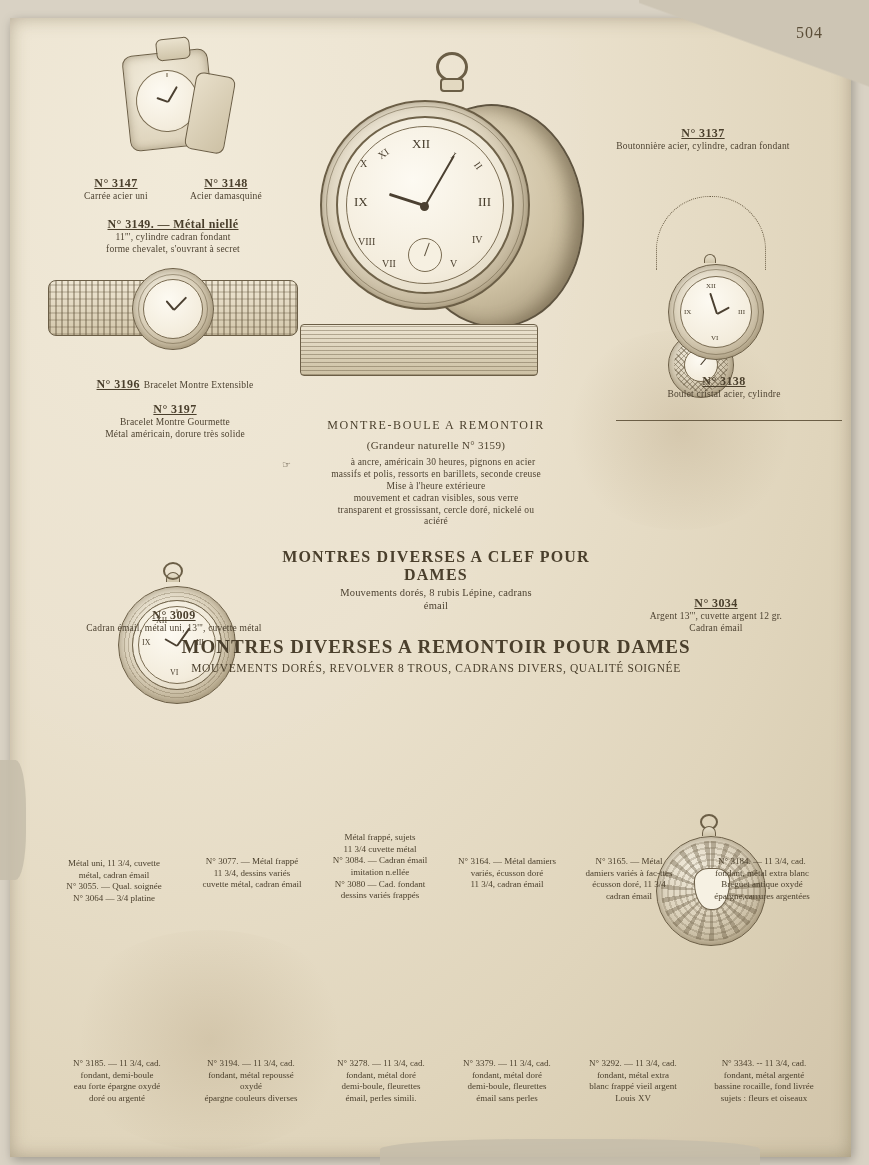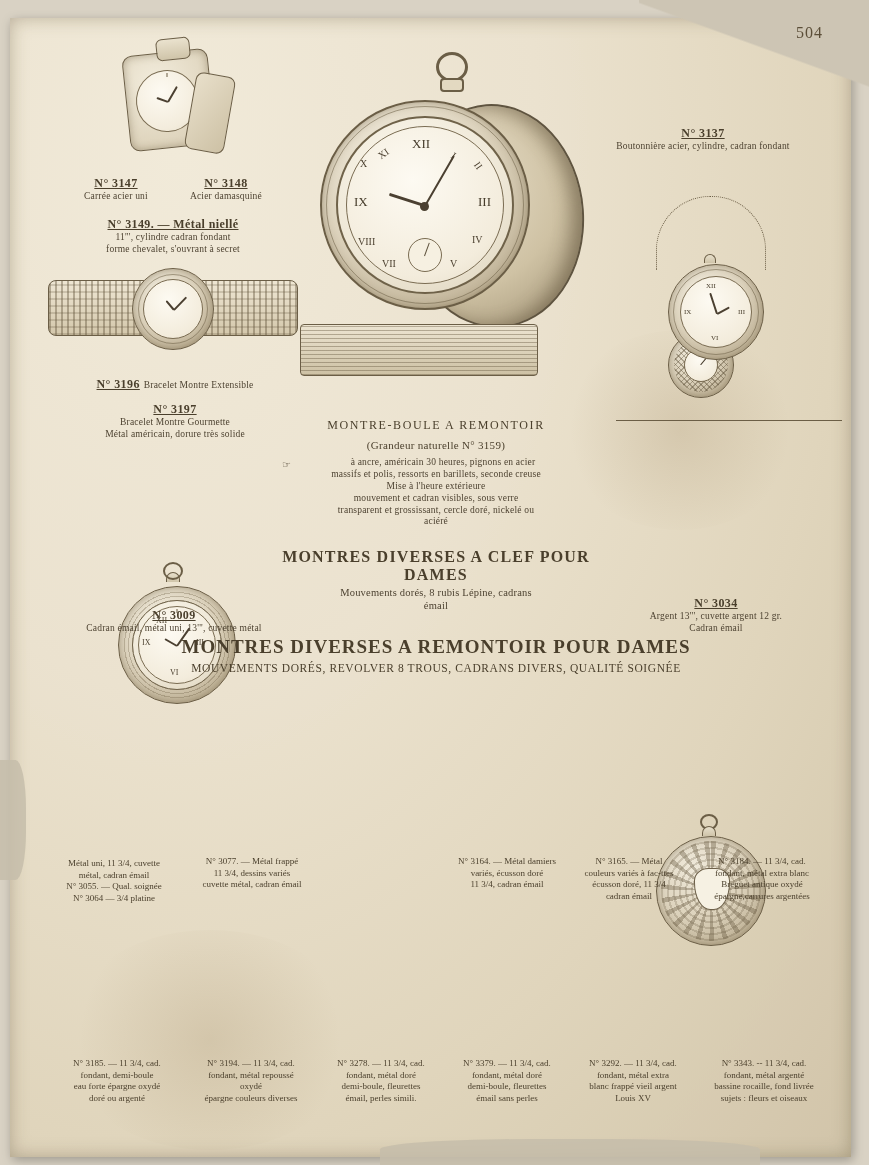--- a/index.html
+++ b/index.html
@@ -293,20 +293,24 @@
       <div class="case" style="left:36px;top:68px;width:96px;height:96px;"></div>
       <div class="ring-line" style="left:41px;top:73px;width:86px;height:86px;"></div>
       <div class="dial" style="left:48px;top:80px;width:72px;height:72px;"></div>
       <div style="position:absolute;left:74px;top:86px;font-size:7px;color:#4d4231;">XII</div>
       <div style="position:absolute;left:106px;top:112px;font-size:7px;color:#4d4231;">III</div>
       <div style="position:absolute;left:79px;top:138px;font-size:7px;color:#4d4231;">VI</div>
       <div style="position:absolute;left:52px;top:112px;font-size:7px;color:#4d4231;">IX</div>
       <div class="hand-m" style="left:84px;top:96px;width:1.6px;height:22px;transform:rotate(-18deg);"></div>
       <div class="hand-h" style="left:84px;top:104px;width:2px;height:14px;transform:rotate(62deg);"></div>
     </div>
+    <div class="blk ctr" style="left:604px;top:374px;width:240px;">
+      <div class="num">N° 3138</div>
+      <div class="cap">Boulet cristal acier, cylindre</div>
+    </div>
     <hr class="rule" style="position:absolute;left:616px;top:420px;width:226px;">
 
     <div class="blk watch" style="left:642px;top:436px;width:136px;height:160px;">
       <div class="bow" style="left:58px;top:0;width:18px;height:16px;"></div>
       <div class="pend" style="left:60px;top:12px;"></div>
       <div class="case" style="left:14px;top:22px;width:110px;height:110px;"></div>
       <div class="floral" style="left:19px;top:27px;width:100px;height:100px;"></div>
       <div class="shield" style="left:52px;top:54px;width:36px;height:42px;"></div>
     </div>
     <div class="blk ctr" style="left:596px;top:596px;width:240px;">
@@ -326,30 +330,38 @@
       <div>N° 3055. —  Qual. soignée</div>
       <div>N° 3064 — 3/4 platine</div>
     </div>
 
     <div class="blk ctr tiny" style="left:176px;top:856px;width:152px;">
       <div>N° 3077. — Métal frappé</div>
       <div>11 3/4, dessins variés</div>
       <div>cuvette métal, cadran émail</div>
     </div>
 
+    <div class="blk ctr tiny" style="left:306px;top:832px;width:148px;">
+      <div>Métal frappé, sujets</div>
+      <div>11 3/4 cuvette métal</div>
+      <div>N° 3084. — Cadran émail</div>
+      <div>imitation n.ellée</div>
+      <div>N° 3080 — Cad. fondant</div>
+      <div>dessins variés frappés</div>
+    </div>
 
     <div class="blk ctr tiny" style="left:432px;top:856px;width:150px;">
       <div>N° 3164. — Métal damiers</div>
       <div>variés, écusson doré</div>
       <div>11 3/4, cadran émail</div>
     </div>
 
     <div class="blk ctr tiny" style="left:558px;top:856px;width:142px;">
       <div>N° 3165. — Métal</div>
-      <div>couleurs variés à fac-ttes</div>
+      <div>damiers variés à fac-ttes</div>
       <div>écusson doré, 11 3/4</div>
       <div>cadran émail</div>
     </div>
 
     <div class="blk ctr tiny" style="left:684px;top:856px;width:156px;">
       <div>N° 3184. — 11 3/4, cad.</div>
       <div>fondant, métal extra blanc</div>
       <div>Breguet antique oxydé</div>
       <div>épargne,carrures argentées</div>
     </div>

